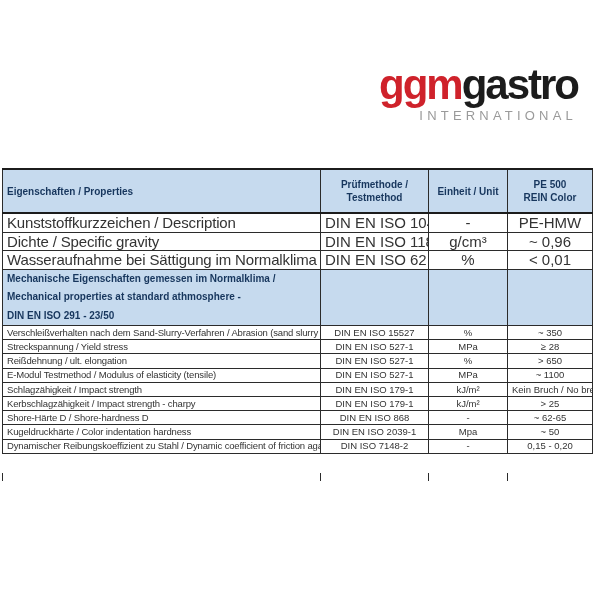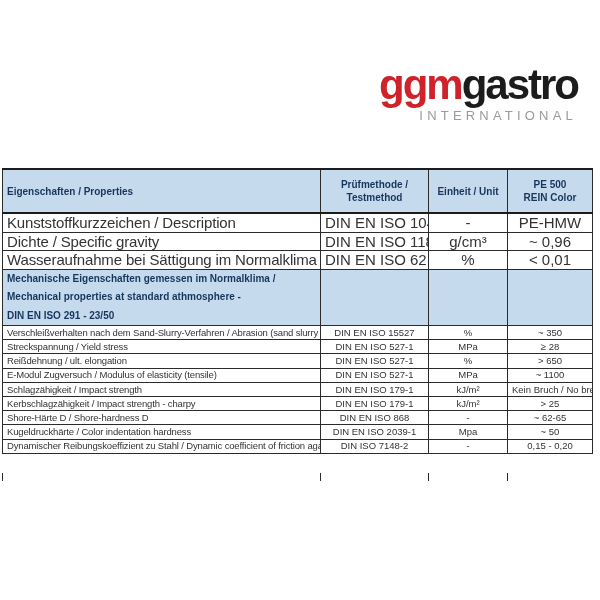--- a/index.html
+++ b/index.html
@@ -117,21 +117,21 @@
         <td class="ctr">MPa</td>
         <td class="ctr">≥ 28</td>
       </tr>
       <tr class="rB">
         <td class="prop">Reißdehnung / ult. elongation</td>
         <td class="ctr">DIN EN ISO 527-1</td>
         <td class="ctr">%</td>
         <td class="ctr">&gt; 650</td>
       </tr>
       <tr class="rB">
-        <td class="prop">E-Modul Zugversuch / Modulus of elasticity (tensile)</td>
+        <td class="prop">E-Modul Testmethod / Modulus of elasticity (tensile)</td>
         <td class="ctr">DIN EN ISO 527-1</td>
         <td class="ctr">MPa</td>
         <td class="ctr">~ 1100</td>
       </tr>
       <tr class="rB">
         <td class="prop">Schlagzähigkeit / Impact strength</td>
         <td class="ctr">DIN EN ISO 179-1</td>
         <td class="ctr">kJ/m²</td>
         <td class="ctr">Kein Bruch / No break</td>
       </tr>

